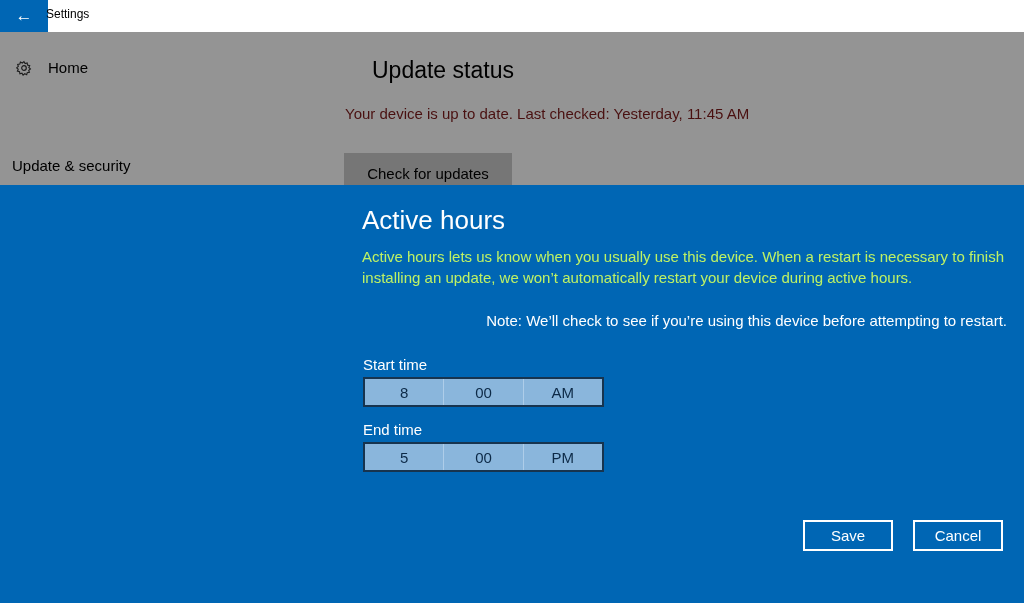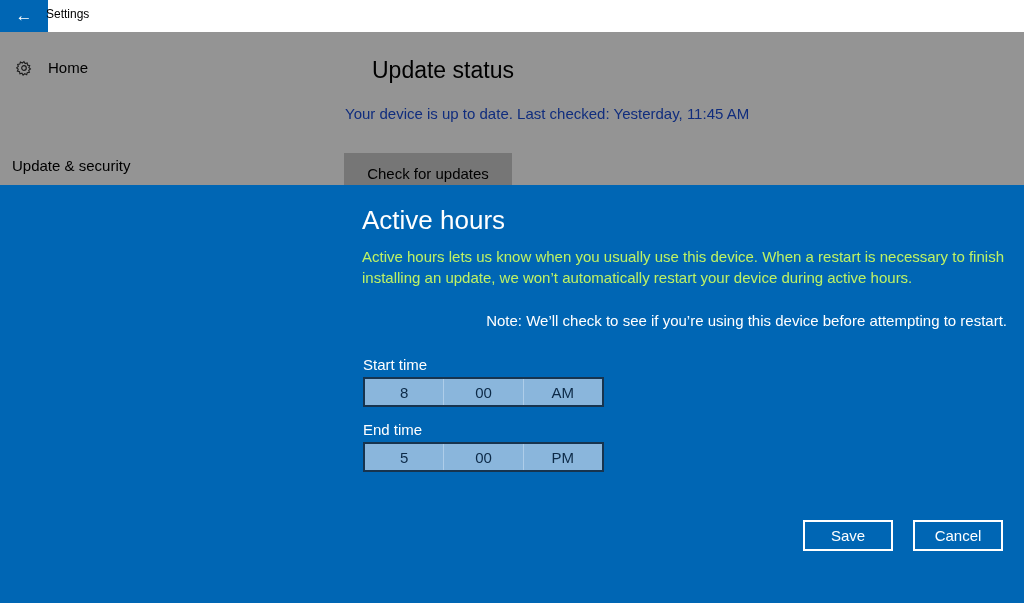--- a/index.html
+++ b/index.html
@@ -61,21 +61,21 @@
     color:#444444;cursor:pointer;
   }
   .sidebar-section-label{
     position:absolute;left:12px;top:125px;font-size:15px;color:#000000;
   }
   .main-heading{
     position:absolute;left:345px;top:25px;
     font-size:23px;font-weight:300;color:#000000;margin-left:27px;
   }
   .status-text{
-    position:absolute;left:345px;top:73px;font-size:15px;color:#1d4ed8;
+    position:absolute;left:345px;top:73px;font-size:15px;color:#7f1d1d;
   }
   .check-updates-button{
     position:absolute;left:344px;top:121px;width:168px;height:40px;
     background:#cccccc;border:none;color:#000000;font-size:15px;
     font-family:"Liberation Sans","DejaVu Sans",sans-serif;cursor:pointer;
   }
   
   .smoke-overlay{
     position:absolute;top:32px;left:0;width:1024px;height:571px;
     background:var(--smoke);z-index:5;

